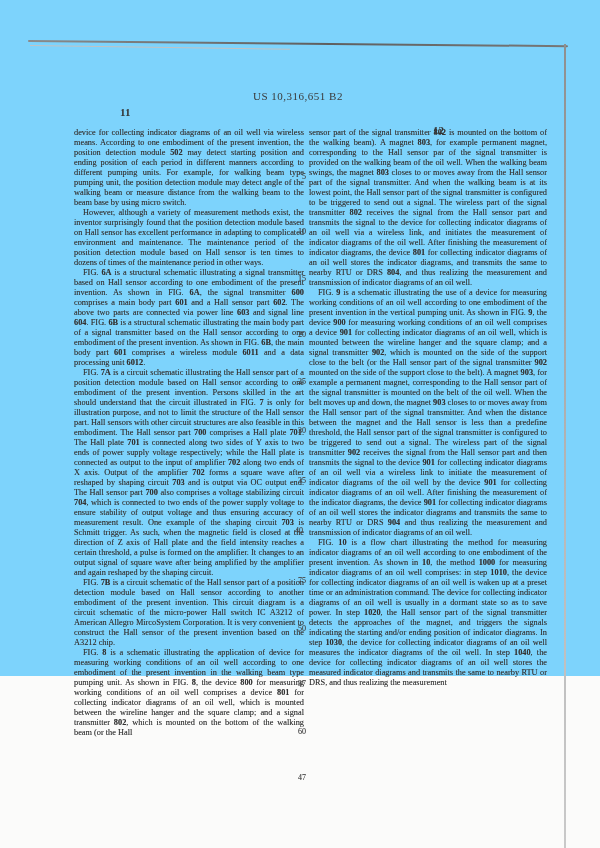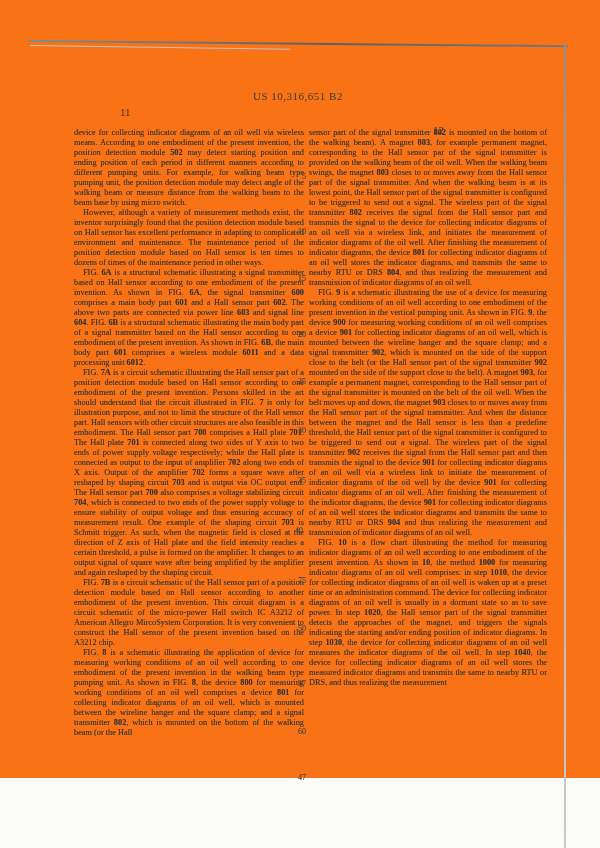--- a/index.html
+++ b/index.html
@@ -3,42 +3,42 @@
 <meta charset="utf-8">
 <style>
   html,body{margin:0;padding:0;}
   body{
     width:600px;height:848px;
     background:#fbfbfa;
     font-family:"Liberation Serif", serif;
     overflow:hidden;
   }
   .page{
-    position:relative;width:600px;height:778px;background:#f97316;
+    position:relative;width:600px;height:676px;background:#7dd3fc;
   }
   
   .edge-top{
     position:absolute;left:28px;top:40px;width:540px;height:2px;
     background:linear-gradient(to right,#8a8a8a,#5f5f5f 55%,#777);
     transform:rotate(0.55deg);transform-origin:left center;border-radius:1px;
   }
   .edge-top-faint{
     position:absolute;left:30px;top:45px;width:260px;height:1px;
     background:#c2c2c2;transform:rotate(0.8deg);transform-origin:left center;
   }
   .edge-right{
     position:absolute;left:564px;top:44px;width:2px;height:804px;
     background:linear-gradient(to bottom,#8f8f8f,#b9b9b9 60%,#c9c9c9);
   }
   .patent-number{
     position:absolute;top:90px;left:0;width:596px;text-align:center;
     font-size:11px;letter-spacing:0.5px;color:#3a3a3a;
   }
   .col-num{
-    position:absolute;top:106px;font-size:11px;font-weight:normal;color:#333;
+    position:absolute;top:106px;font-size:11px;font-weight:bold;color:#333;
   }
   .col-num.left{left:120px;}
   .col-num.right{left:433px;margin-top:18px;}
   .textcol{
     position:absolute;top:128px;
     font-size:8.3px;line-height:10px;color:#333;
     text-align:justify;
     text-shadow:0 0 0.5px rgba(70,70,70,0.55);
   }
   .textcol p{margin:0;text-indent:9px;}

